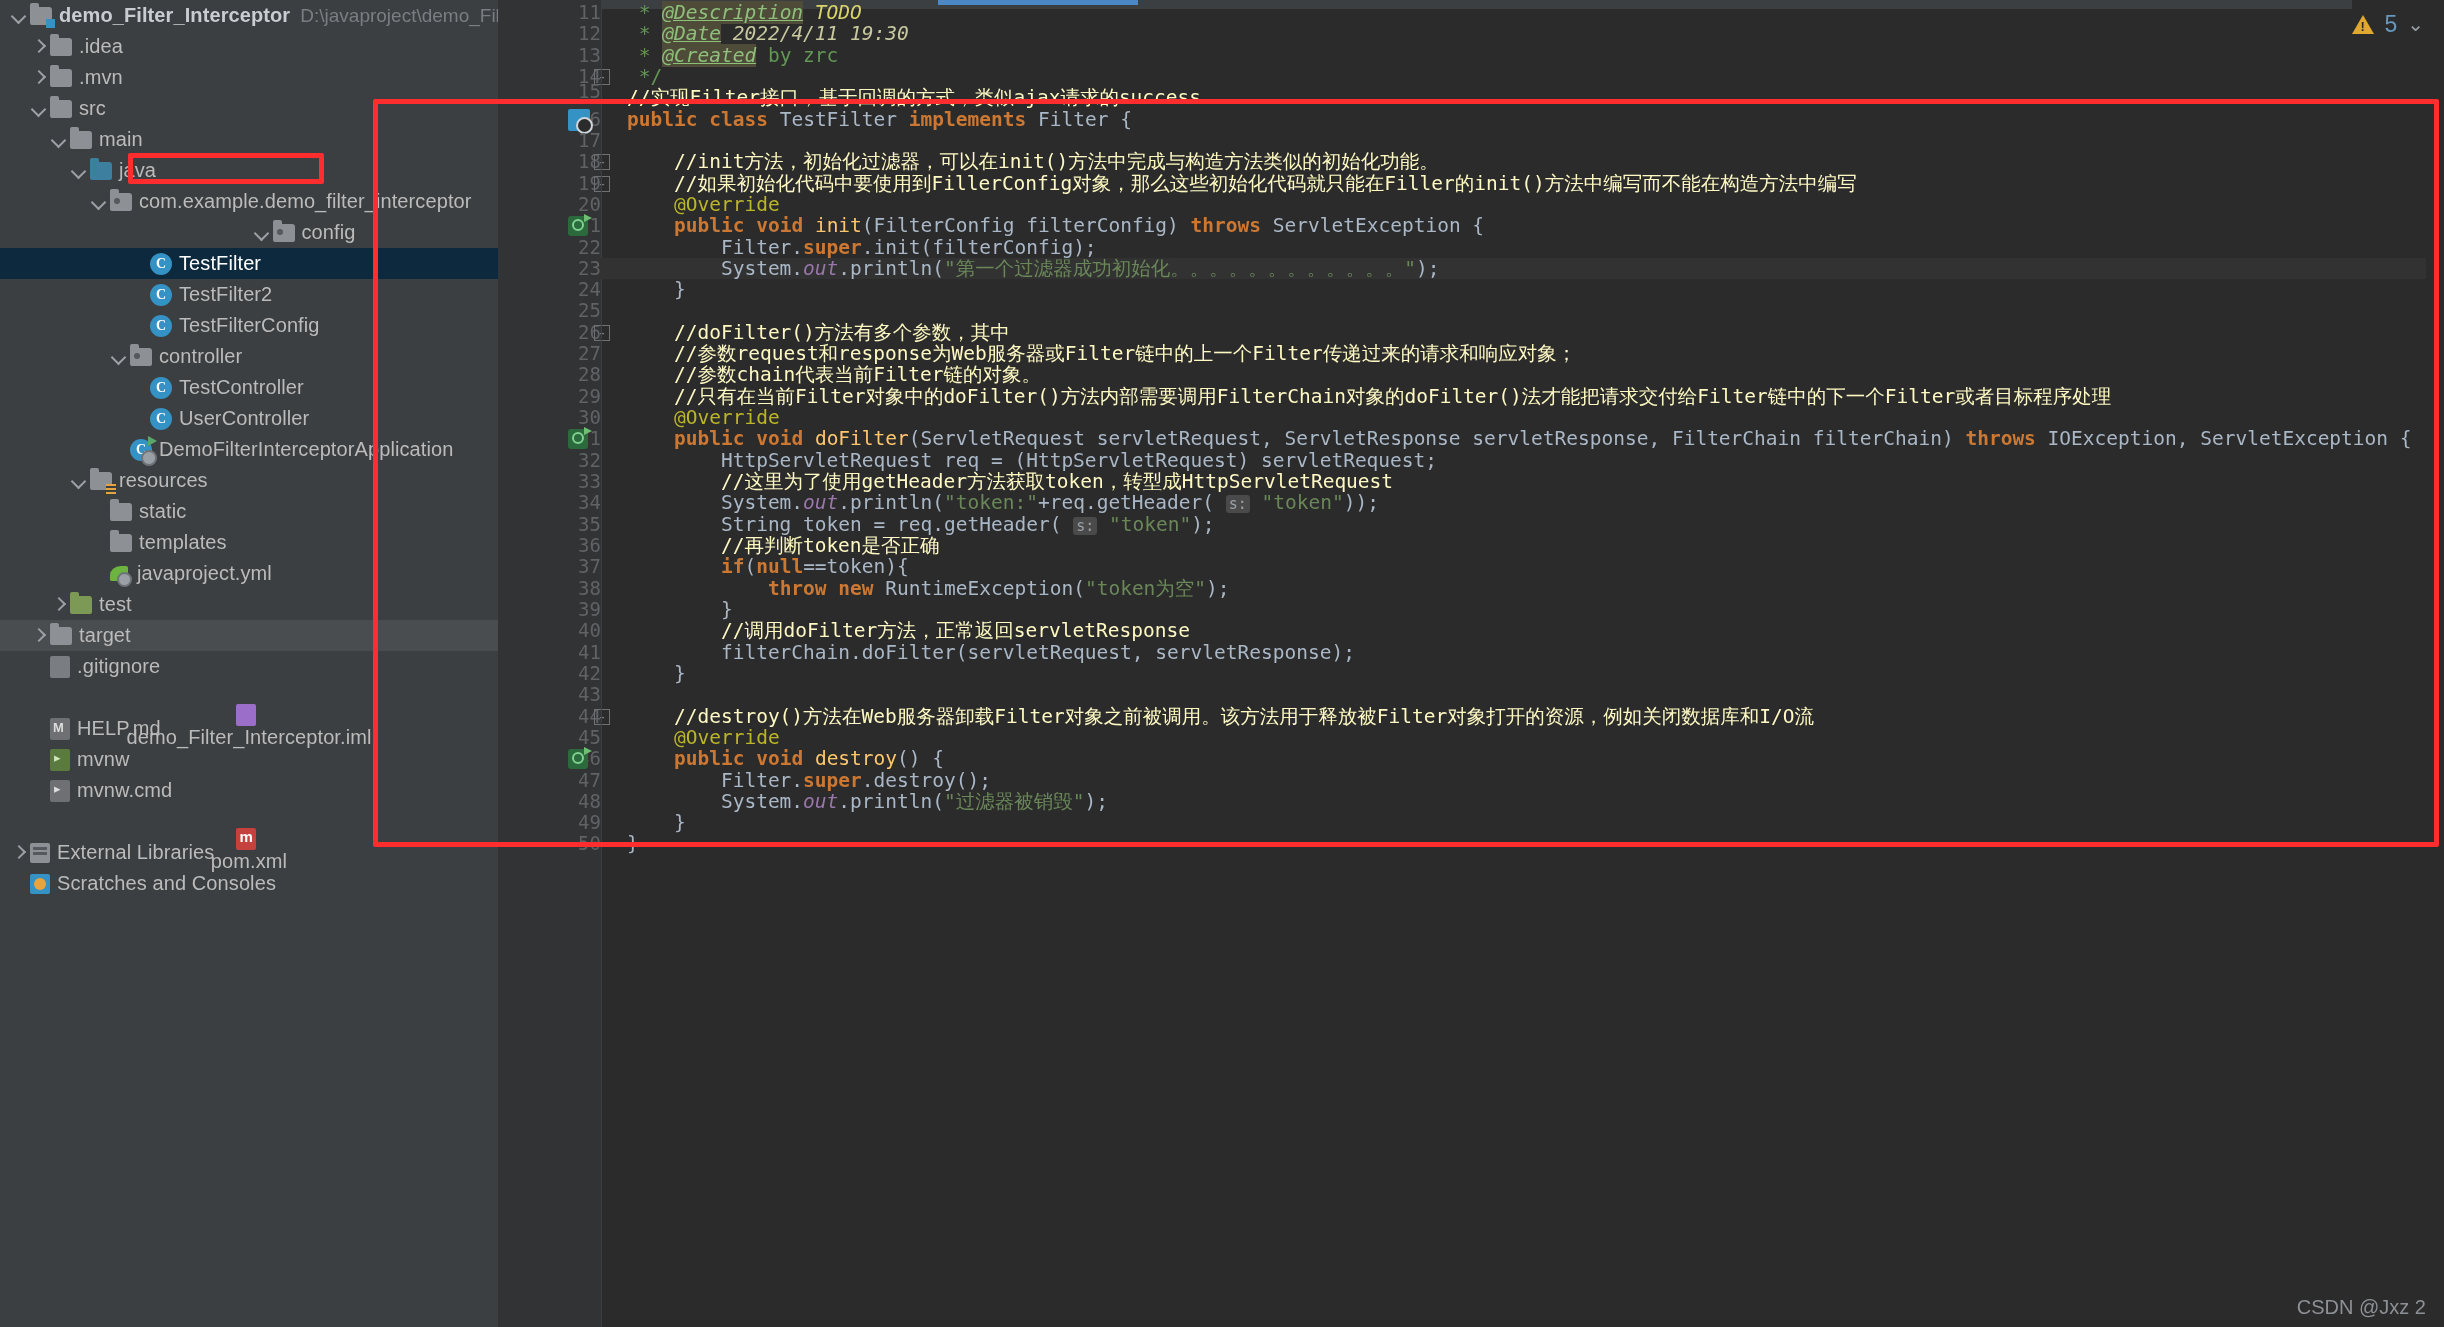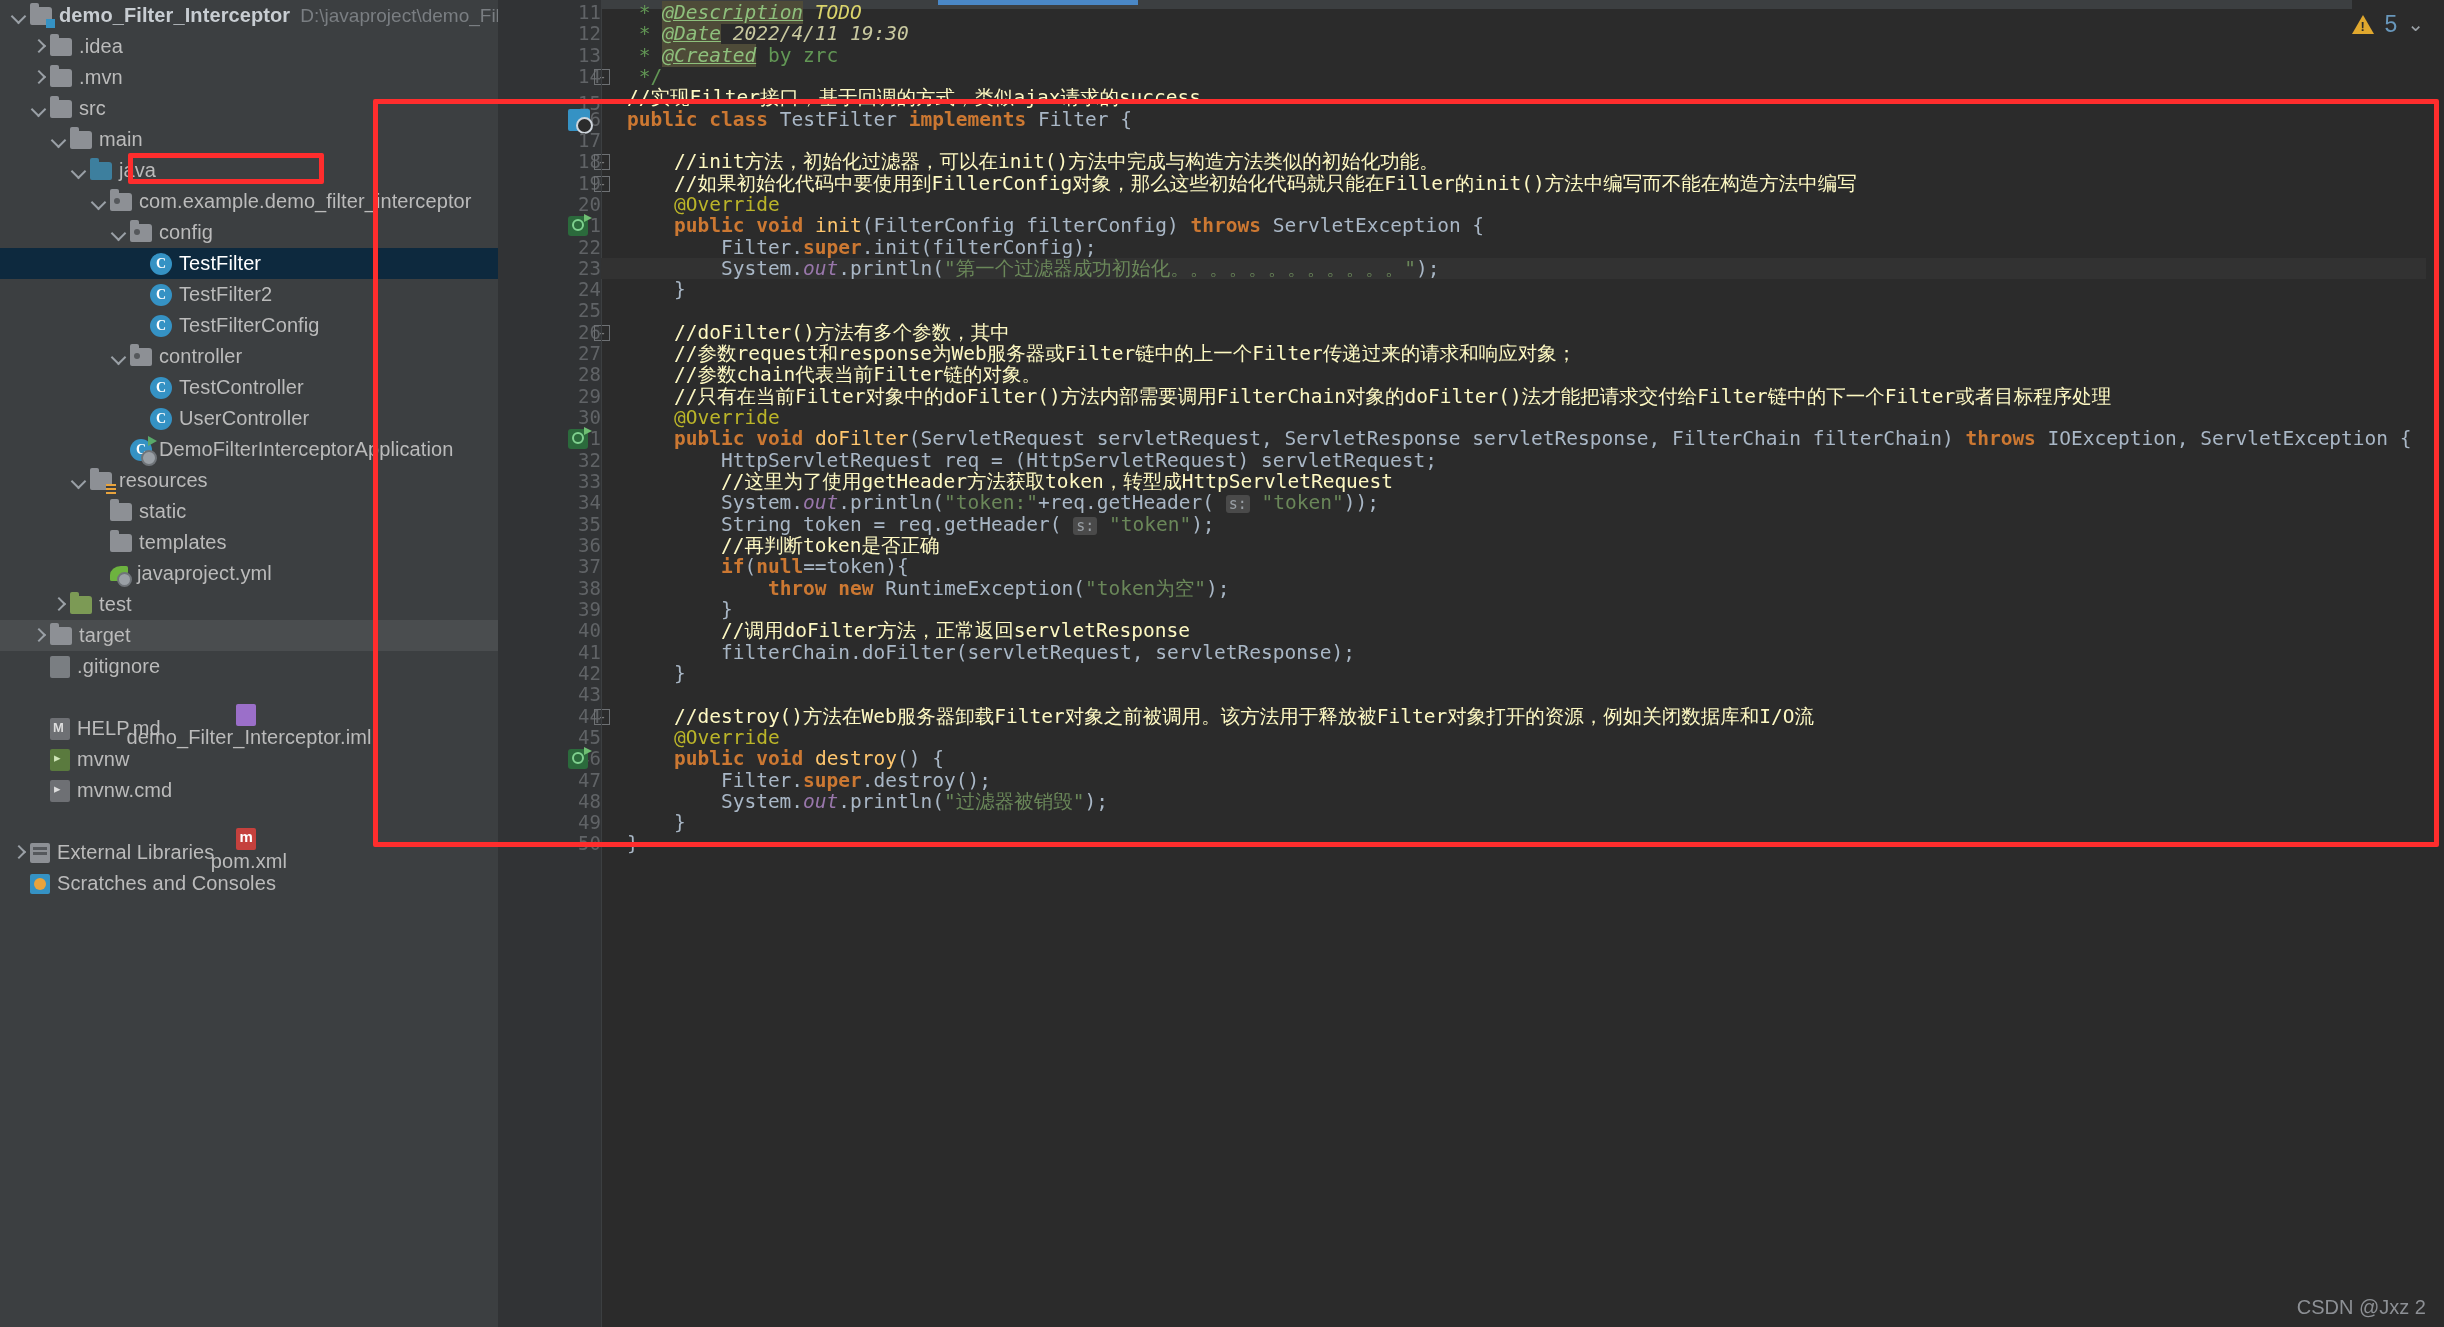--- a/index.html
+++ b/index.html
@@ -435,21 +435,21 @@
           <span class="arrow down"></span>
           <span class="ic folder java"></span>
           <span class="tree-label">java</span>
         </div>
         <div class="tree-row" style="top: 186px; position: absolute; left: 0px; right: 0px;">
           <span class="tree-indent" style="width:88px"></span>
           <span class="arrow down"></span>
           <span class="ic folder pkg"></span>
           <span class="tree-label">com.example.demo_filter_interceptor</span>
         </div>
-        <div class="tree-row" style="top: 217px; position: absolute; left: 0px; right: 0px;">
+        <div class="tree-row" style="top: 217px; position: absolute; left: 0px; right: 0px; justify-content: center;">
           <span class="tree-indent" style="width:108px"></span>
           <span class="arrow down"></span>
           <span class="ic folder pkg"></span>
           <span class="tree-label">config</span>
         </div>
         <div class="tree-row selected" style="top: 248px; position: absolute; left: 0px; right: 0px;">
           <span class="tree-indent" style="width:128px"></span>
           <span class="arrow"></span>
           <span class="ic cls">C</span>
           <span class="tree-label">TestFilter</span>
@@ -590,21 +590,21 @@
 
     <div id="gutter">
         <div class="ln" style="top: 2px;">11</div>
         <div class="fold bar" style="top: 2px;"></div>
         <div class="ln" style="top: 23.32px;">12</div>
         <div class="fold bar" style="top: 23.32px;"></div>
         <div class="ln" style="top: 44.64px;">13</div>
         <div class="fold bar" style="top: 44.64px;"></div>
         <div class="ln" style="top: 65.96px;">14</div>
         <div class="fold box" style="top: 68.96px;">-</div>
-        <div class="ln" style="top: 93px;">15</div>
+        <div class="ln" style="top: 81px;">15</div>
         <div class="ln" style="top: 108.6px;">16</div>
         <div class="gicon impl" style="top: 108.6px;"></div>
         <div class="ln" style="top: 129.92px;">17</div>
         <div class="ln" style="top: 151.24px;">18</div>
         <div class="fold box" style="top: 154.24px;">-</div>
         <div class="ln" style="top: 172.56px;">19</div>
         <div class="fold box" style="top: 175.56px;">-</div>
         <div class="ln" style="top: 193.88px; text-align: right;">20</div>
         <div class="ln" style="top: 215.2px;">21</div>
         <div class="gicon ovr" style="top: 216.2px;"></div>

